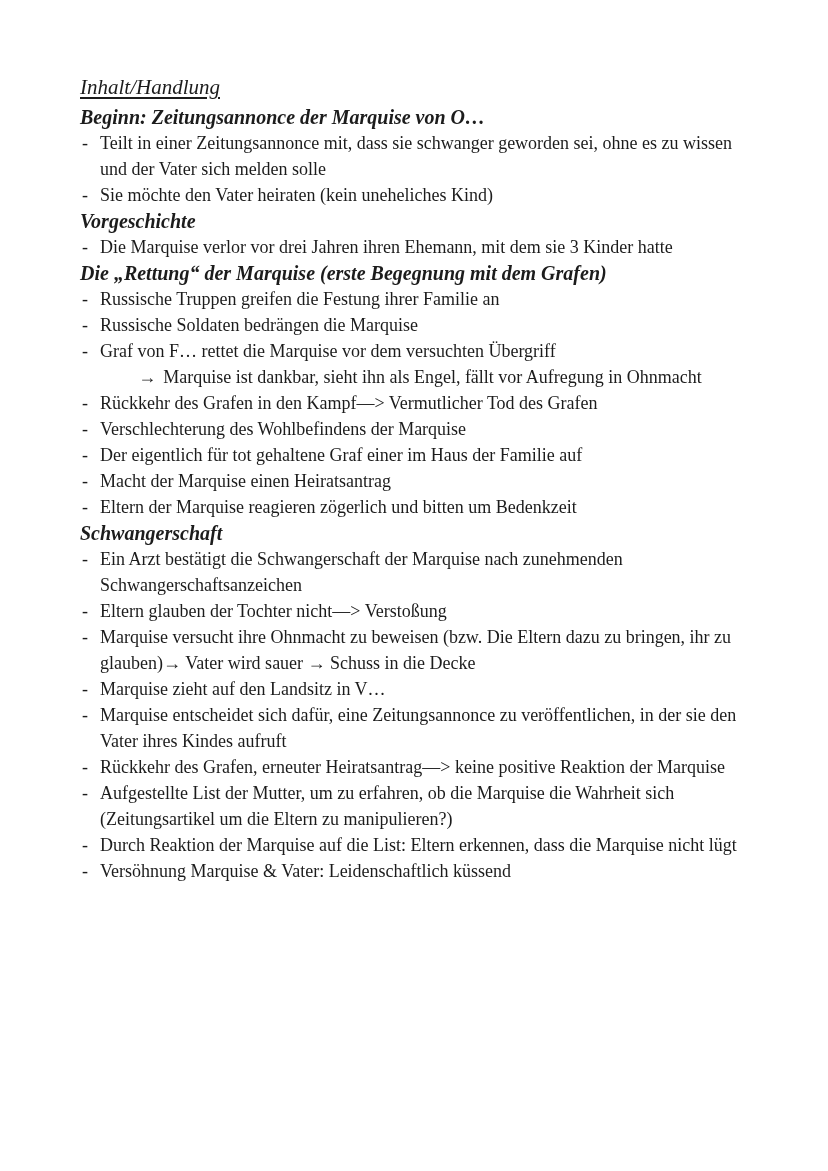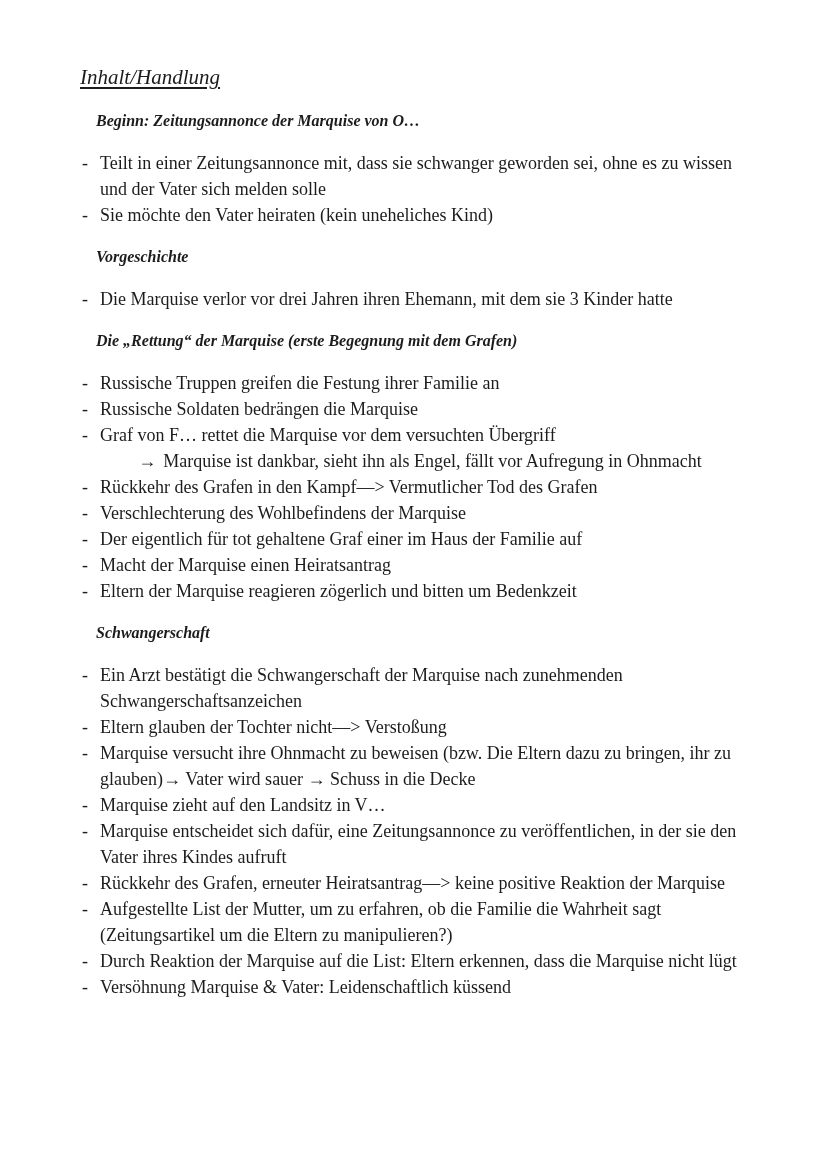--- a/index.html
+++ b/index.html
@@ -11,38 +11,38 @@
     height: 1171px;
     background: #ffffff;
     font-family: "Liberation Serif", serif;
     color: #1c1c1c;
     position: relative;
     overflow: hidden;
   }
   .page {
     position: absolute;
     left: 80px;
-    top: 62px;
+    top: 72px;
     width: 672px;
   }
   .doc-title {
     font-size: 21px;
     line-height: 30px;
     font-style: italic;
     font-weight: 400;
     text-decoration: underline;
     text-underline-offset: 3px;
     margin: 0 0 2px 0;
   }
   .heading {
-    font-size: 16px;
+    font-size: 20px;
     line-height: 26px;
     font-weight: 700;
     font-style: italic;
-    margin: 16px;
+    margin: 0;
   }
   .item {
     font-size: 18px;
     line-height: 26px;
   }
   .item.dash {
     display: flex;
     align-items: flex-start;
   }
   .dash-mark {
@@ -142,21 +142,21 @@
   <div class="item dash">
     <span class="dash-mark">-</span>
     <span class="item-text">Marquise entscheidet sich dafür, eine Zeitungsannonce zu veröffentlichen, in der sie den Vater ihres Kindes aufruft</span>
   </div>
   <div class="item dash">
     <span class="dash-mark">-</span>
     <span class="item-text">Rückkehr des Grafen, erneuter Heiratsantrag—&gt; keine positive Reaktion der Marquise</span>
   </div>
   <div class="item dash">
     <span class="dash-mark">-</span>
-    <span class="item-text">Aufgestellte List der Mutter, um zu erfahren, ob die Familie die Wahrheit sagt (Zeitungsartikel um die Eltern zu manipulieren?)</span>
+    <span class="item-text">Aufgestellte List der Mutter, um zu erfahren, ob die Marquise die Wahrheit sich (Zeitungsartikel um die Eltern zu manipulieren?)</span>
   </div>
   <div class="item dash">
     <span class="dash-mark">-</span>
     <span class="item-text">Durch Reaktion der Marquise auf die List: Eltern erkennen, dass die Marquise nicht lügt</span>
   </div>
   <div class="item dash">
     <span class="dash-mark">-</span>
     <span class="item-text">Versöhnung Marquise &amp; Vater: Leidenschaftlich küssend</span>
   </div>
 

